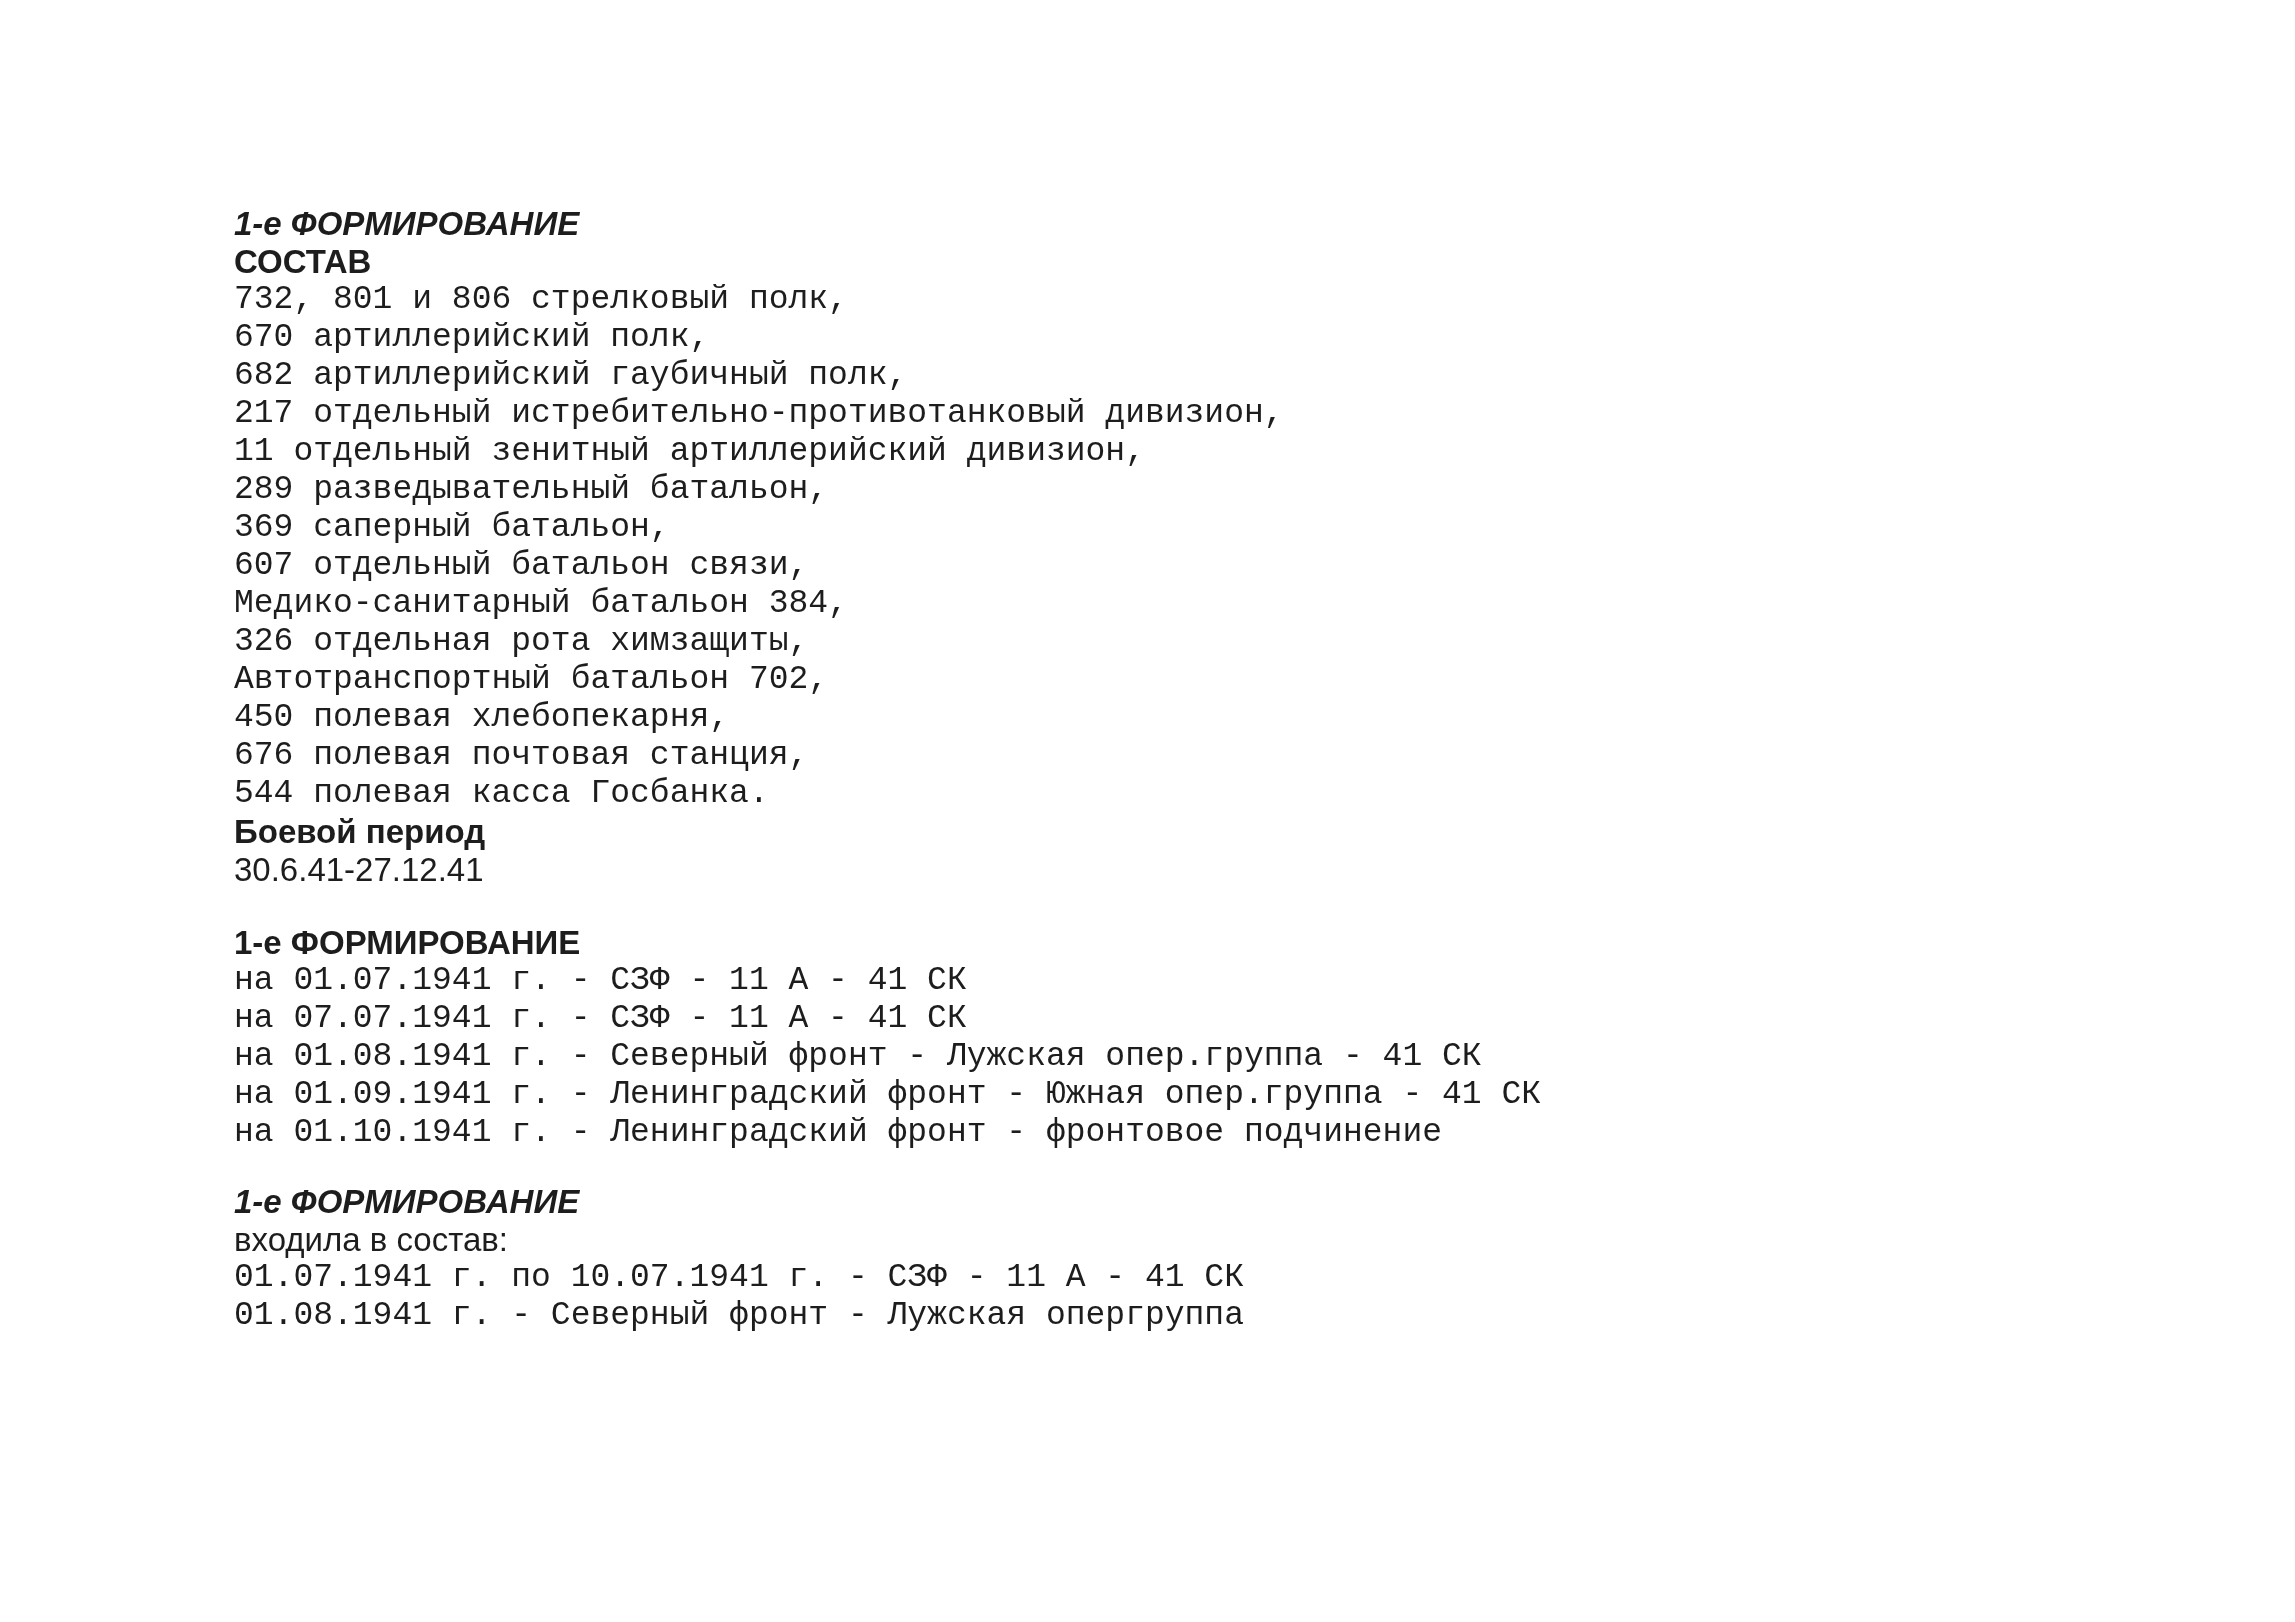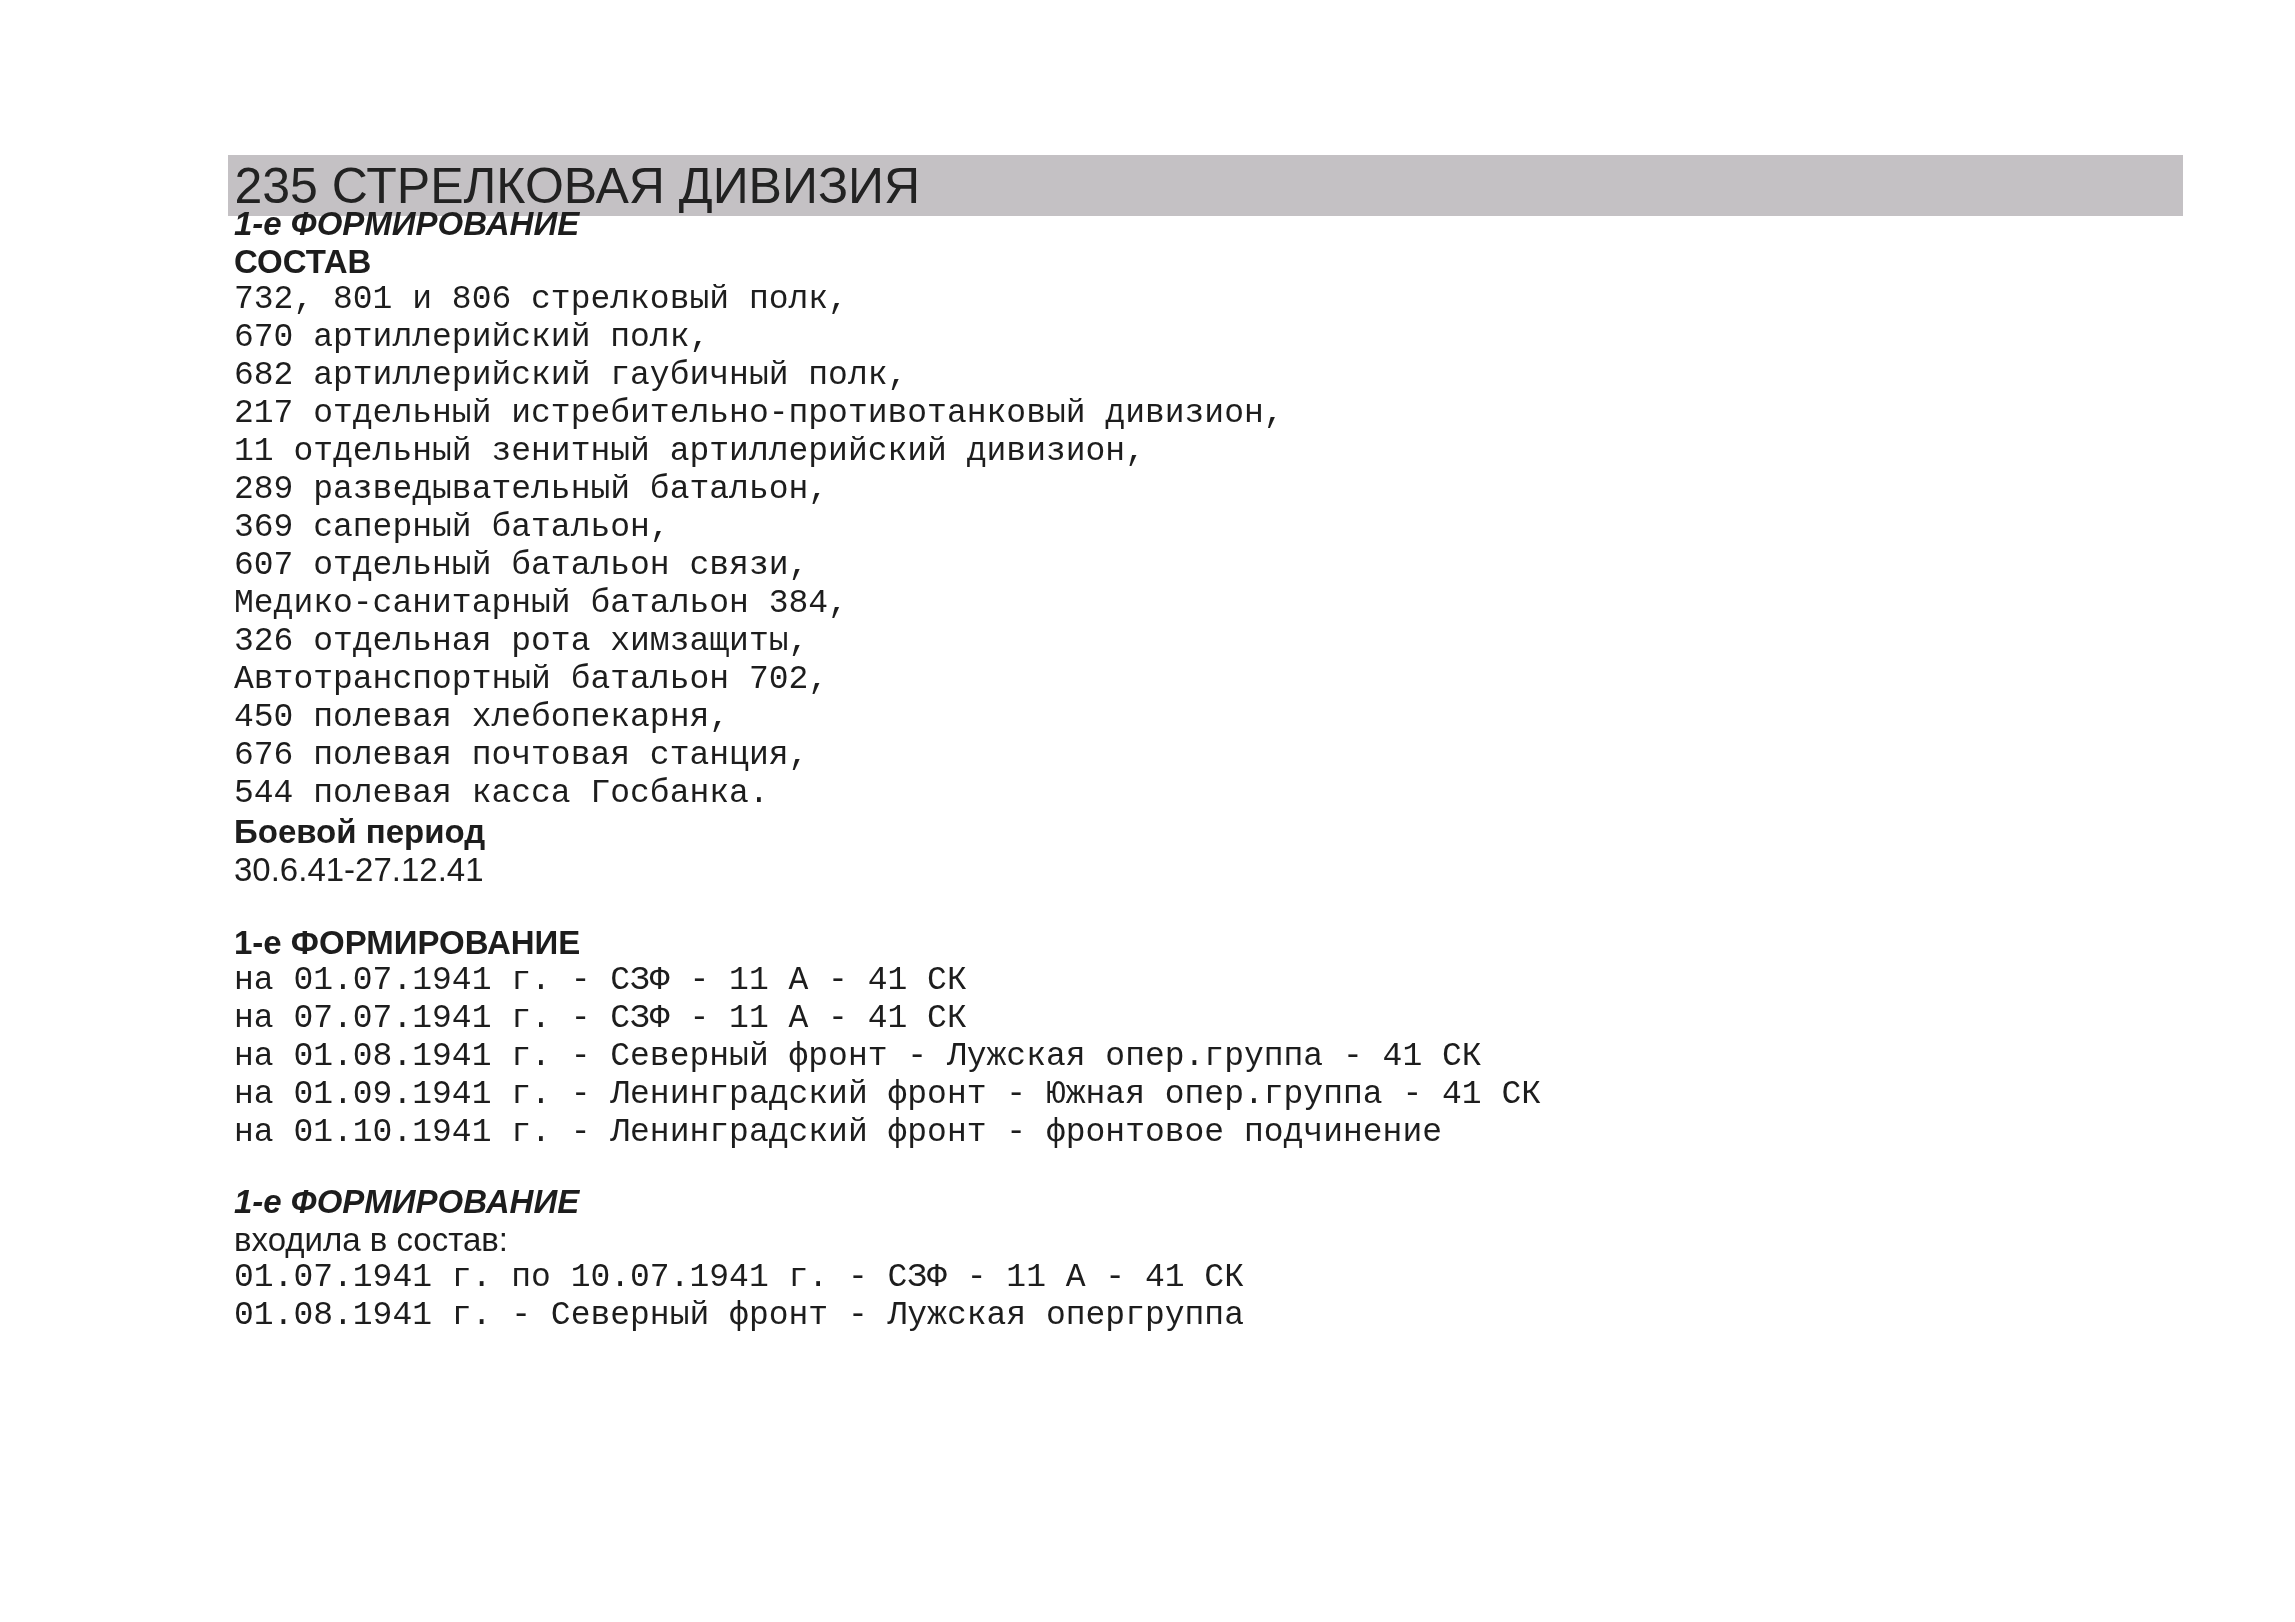--- a/index.html
+++ b/index.html
@@ -55,23 +55,20 @@
   .gap-subordination { margin-top: 25px; }
   .gap-formation { margin-top: 35px; }
   .gap-included { margin-top: 31px; }
   .list .line { min-height: 38px; font-family: Liberation Mono, monospace; }
 </style>
 </head>
 <body style="color: rgb(29, 29, 29);">
 
 <div class="page">
 
-  <div class="title-bar" style="background: rgb(196, 193, 196);">
-    <span class="title-text">235 СТРЕЛКОВАЯ ДИВИЗИЯ</span>
-  </div>
 
   <div class="content">
 
     <div class="line bold italic">1-е ФОРМИРОВАНИЕ</div>
 
     <div class="line bold">СОСТАВ</div>
 
     <div class="list">
         <div class="line">732, 801 и 806 стрелковый полк,</div>
         <div class="line">670 артиллерийский полк,</div>

